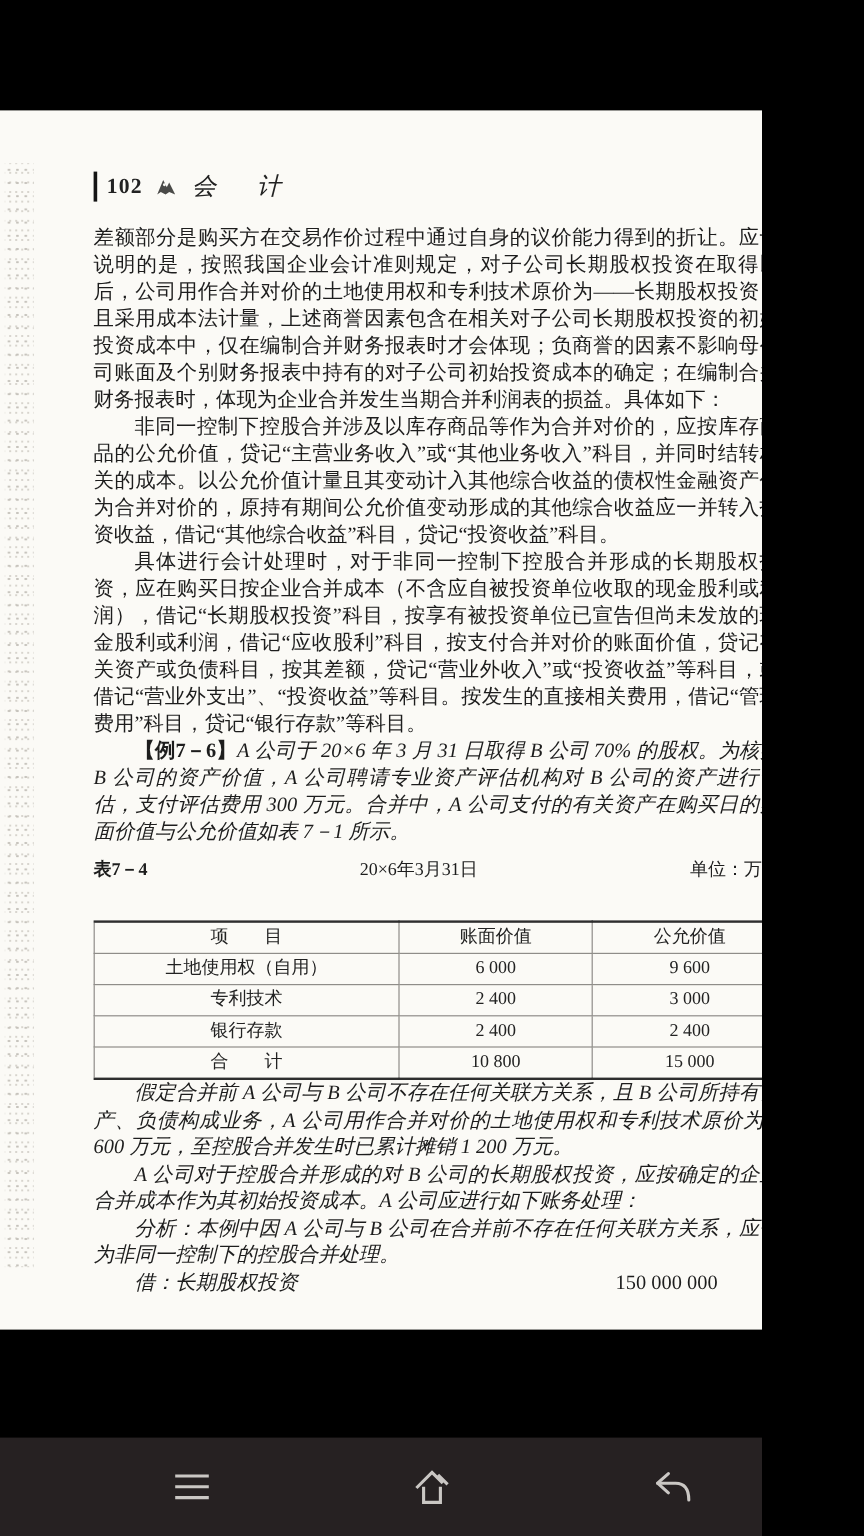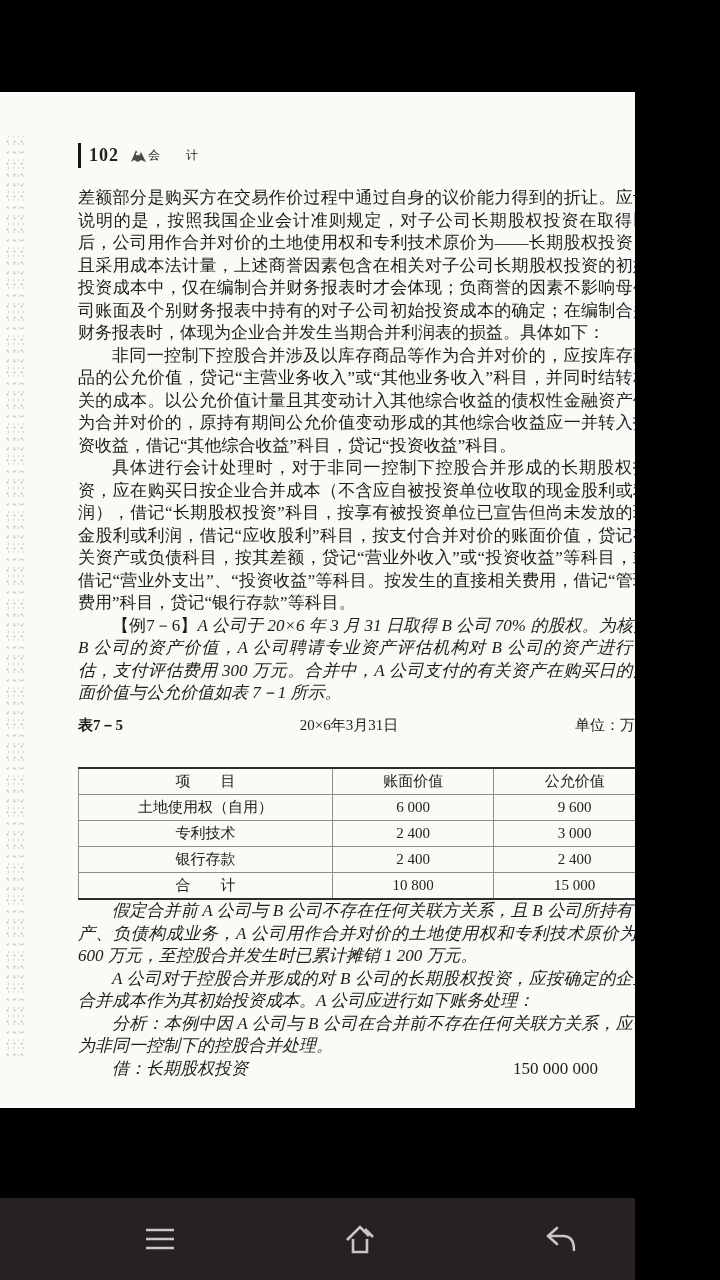--- a/index.html
+++ b/index.html
@@ -11,28 +11,28 @@
           background:linear-gradient(180deg,#000 0%,#000 62%,rgba(0,0,0,0) 100%);}
   .speckles{position:absolute;left:4px;top:44px;width:24px;height:920px;opacity:.5;
           background-image:radial-gradient(circle,#8e897f 0.8px,rgba(0,0,0,0) 1.2px),
                            radial-gradient(circle,#b5b0a6 0.6px,rgba(0,0,0,0) 1px);
           background-size:7px 11px,5px 8px;background-position:0 0,2px 4px;}
   
   .header{position:absolute;left:78px;top:50px;height:26px;display:flex;align-items:center;color:#222;}
   .header .bar{width:3px;height:25px;background:#141414;margin-right:8px;}
   .pagenum{font-weight:bold;font-size:18px;letter-spacing:1px;}
   .logo{margin-left:9px;display:block;}
-  .booktitle{font-size:12px;letter-spacing:7px;}
+  .booktitle{margin-left:12px;font-size:20px;letter-spacing:7px;font-style:italic;}
   
   .bodytext{position:absolute;left:78px;top:95px;width:572px;font-size:17px;line-height:22.5px;
           color:#1d1d1d;text-align:justify;}
   .bodytext p{margin:0;text-indent:2em;}
   .bodytext p.noindent{text-indent:0;}
   .kai{font-style:italic;}
-  .ex-label{font-style:normal;font-weight:normal;}
+  .ex-label{font-style:normal;font-weight:bold;}
   
   .tcap{display:flex;align-items:baseline;margin-top:9px;font-size:15px;color:#1d1d1d;}
   .tcap .l{font-weight:bold;}
   .tcap .c{flex:1;text-align:center;}
   
   table.t{width:578px;border-collapse:collapse;margin-top:3px;font-size:15px;color:#222;}
   table.t{border-top:2px solid #2e2e2e;border-bottom:2px solid #2e2e2e;margin-top:31px;}
   table.t th,table.t td{border:1px solid #8f8d89;font-weight:normal;height:25px;padding:0 6px;
           text-align:center;font-style:normal;}
   col.c1{width:44%;}col.c2{width:28%;}col.c3{width:28%;}
@@ -67,21 +67,21 @@
       <span class="booktitle">会　计</span>
     </div>
 
     <div class="bodytext">
       <p class="noindent">差额部分是购买方在交易作价过程中通过自身的议价能力得到的折让。应予说明的是，按照我国企业会计准则规定，对子公司长期股权投资在取得以后，公司用作合并对价的土地使用权和专利技术原价为——长期股权投资，且采用成本法计量，上述商誉因素包含在相关对子公司长期股权投资的初始投资成本中，仅在编制合并财务报表时才会体现；负商誉的因素不影响母公司账面及个别财务报表中持有的对子公司初始投资成本的确定；在编制合并财务报表时，体现为企业合并发生当期合并利润表的损益。具体如下：</p>
       <p>非同一控制下控股合并涉及以库存商品等作为合并对价的，应按库存商品的公允价值，贷记“主营业务收入”或“其他业务收入”科目，并同时结转相关的成本。以公允价值计量且其变动计入其他综合收益的债权性金融资产作为合并对价的，原持有期间公允价值变动形成的其他综合收益应一并转入投资收益，借记“其他综合收益”科目，贷记“投资收益”科目。</p>
       <p>具体进行会计处理时，对于非同一控制下控股合并形成的长期股权投资，应在购买日按企业合并成本（不含应自被投资单位收取的现金股利或利润），借记“长期股权投资”科目，按享有被投资单位已宣告但尚未发放的现金股利或利润，借记“应收股利”科目，按支付合并对价的账面价值，贷记有关资产或负债科目，按其差额，贷记“营业外收入”或“投资收益”等科目，或借记“营业外支出”、“投资收益”等科目。按发生的直接相关费用，借记“管理费用”科目，贷记“银行存款”等科目。</p>
       <p class="kai"><span class="ex-label">【例7－6】</span><span>A 公司于 20×6 年 3 月 31 日取得 B 公司 70% 的股权。为核实 B 公司的资产价值，A 公司聘请专业资产评估机构对 B 公司的资产进行评估，支付评估费用 300 万元。合并中，A 公司支付的有关资产在购买日的账面价值与公允价值如表 7－1 所示。</span></p>
 
       <div class="tcap">
-        <span class="l">表7－5</span>
+        <span class="l">表7－4</span>
         <span class="c">20×6年3月31日</span>
         <span class="r">单位：万元</span>
       </div>
 
       <table class="t">
         <colgroup>
             <col class="c1">
             <col class="c2">
             <col class="c3">
           </colgroup>

